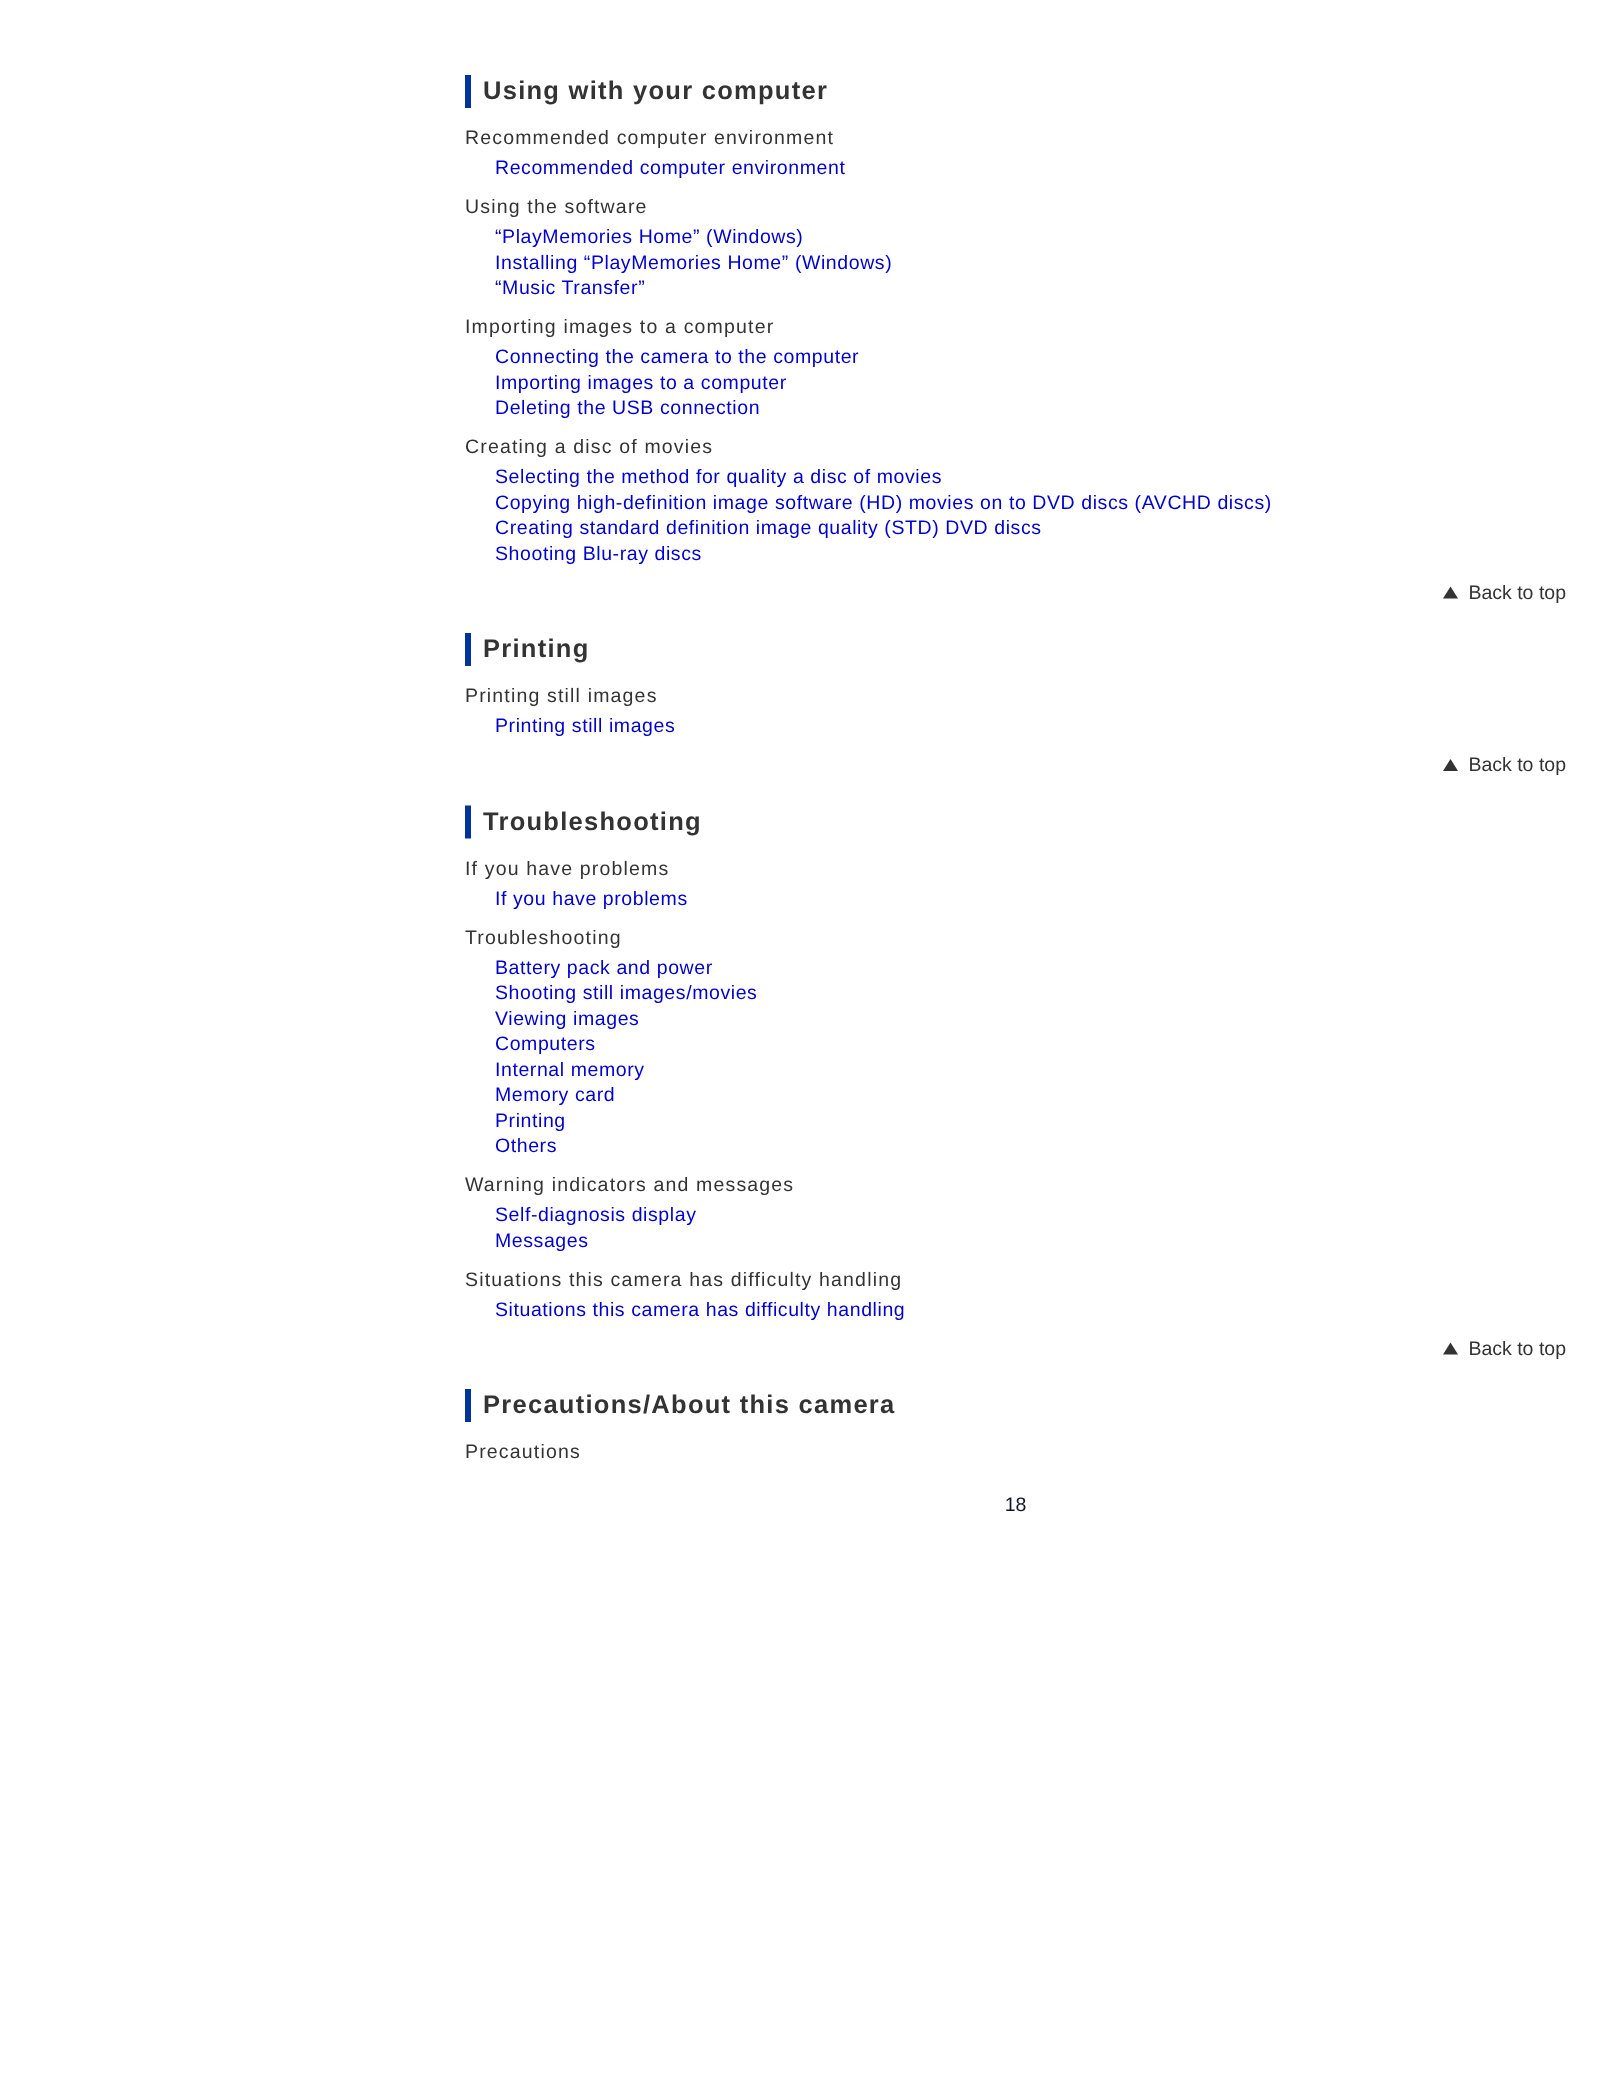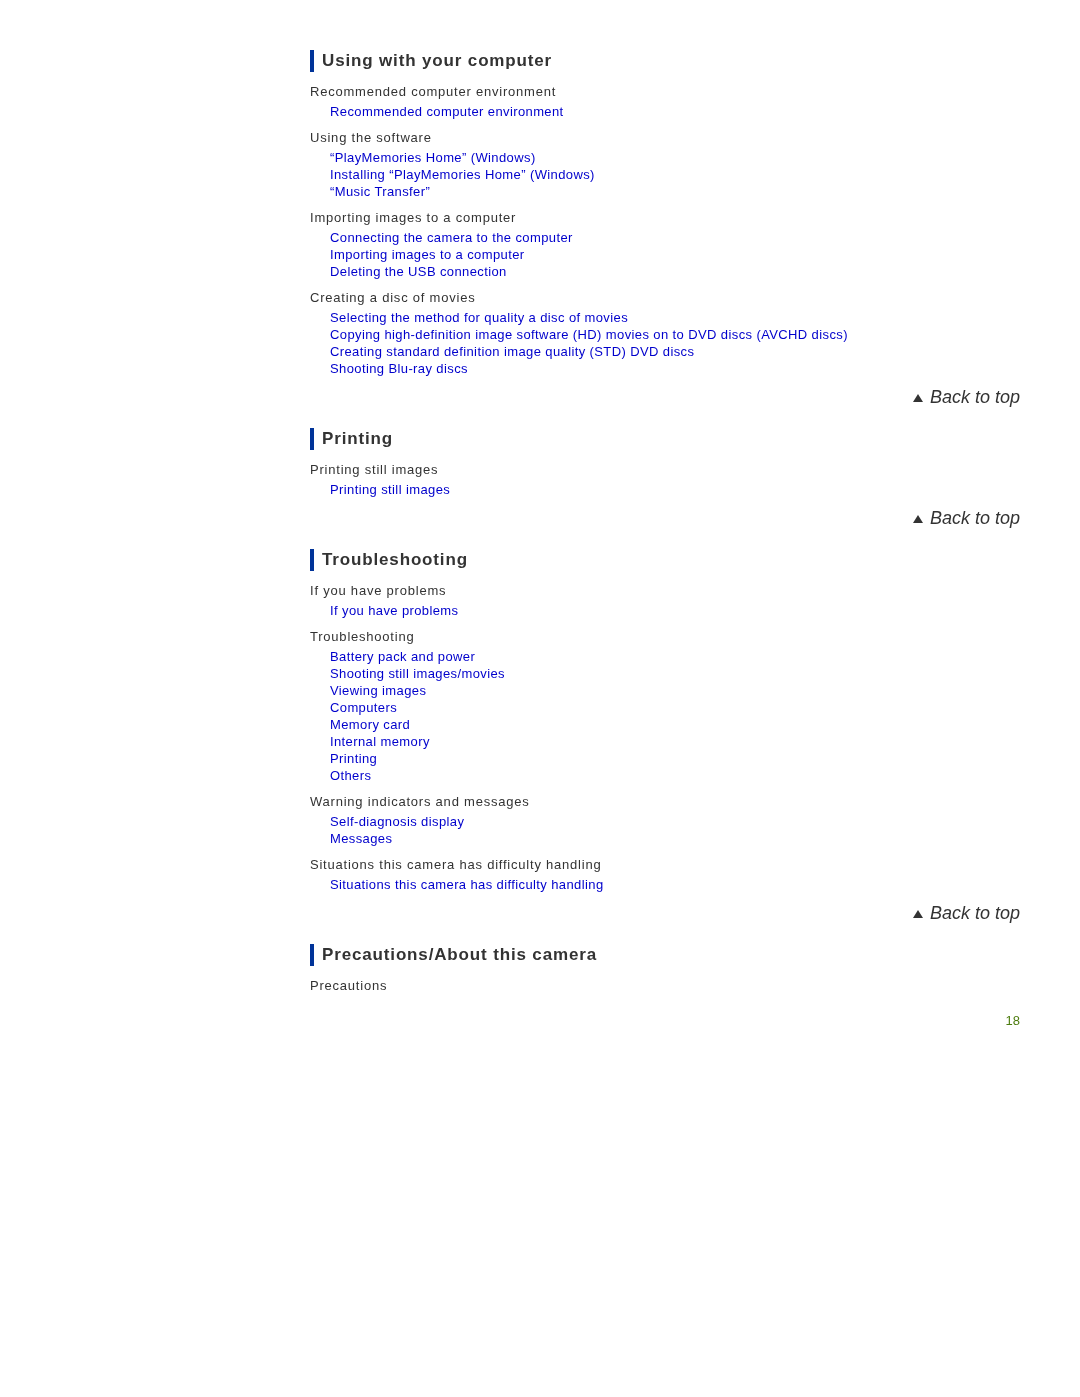--- a/index.html
+++ b/index.html
@@ -19,21 +19,21 @@
 
     .page-container {
       width: 1080px;
       min-height: 1397px;
       padding: 30px 0;
       position: relative;
     }
 
     .content-area {
       margin-left: 310px;
-      margin-right: 60px;
+      margin-right: 36px;
     }
 
     .section {
       margin-bottom: 20px;
     }
 
     .section-heading {
       display: flex;
       align-items: center;
       margin-bottom: 12px;
@@ -81,44 +81,43 @@
     .back-to-top {
       display: flex;
       justify-content: flex-end;
       align-items: center;
       margin-top: 8px;
       margin-bottom: 20px;
     }
 
     .back-to-top-link {
       color: #333333;
-      font-size: 18px;
+      font-size: 13px;
       text-decoration: none;
       cursor: pointer;
       display: flex;
       align-items: center;
       gap: 4px;
-      font-style: italic;
     }
 
     .triangle-up {
       width: 0;
       height: 0;
       border-left: 5px solid transparent;
       border-right: 5px solid transparent;
       border-bottom: 8px solid #333333;
       display: inline-block;
       margin-right: 3px;
     }
 
     .page-number {
-      text-align: right;
+      text-align: center;
       margin-top: 20px;
       font-size: 13px;
-      color: #4d7c0f;
+      color: #0f172a;
     }
   </style>
 </head>
 <body>
 
 <div class="page-container">
   <div class="content-area">
 
     <div class="section">
       <div class="section-heading">
@@ -190,22 +189,22 @@
         <div class="subsection-title">If you have problems</div>
         <a class="link-item" href="#">If you have problems</a>
       </div>
 
       <div class="subsection">
         <div class="subsection-title">Troubleshooting</div>
         <a class="link-item" href="#">Battery pack and power</a>
         <a class="link-item" href="#">Shooting still images/movies</a>
         <a class="link-item" href="#">Viewing images</a>
         <a class="link-item" href="#">Computers</a>
+        <a class="link-item" href="#">Internal memory</a>
         <a class="link-item" href="#">Memory card</a>
-        <a class="link-item" href="#">Internal memory</a>
         <a class="link-item" href="#">Printing</a>
         <a class="link-item" href="#">Others</a>
       </div>
 
       <div class="subsection">
         <div class="subsection-title">Warning indicators and messages</div>
         <a class="link-item" href="#">Self-diagnosis display</a>
         <a class="link-item" href="#">Messages</a>
       </div>
 

